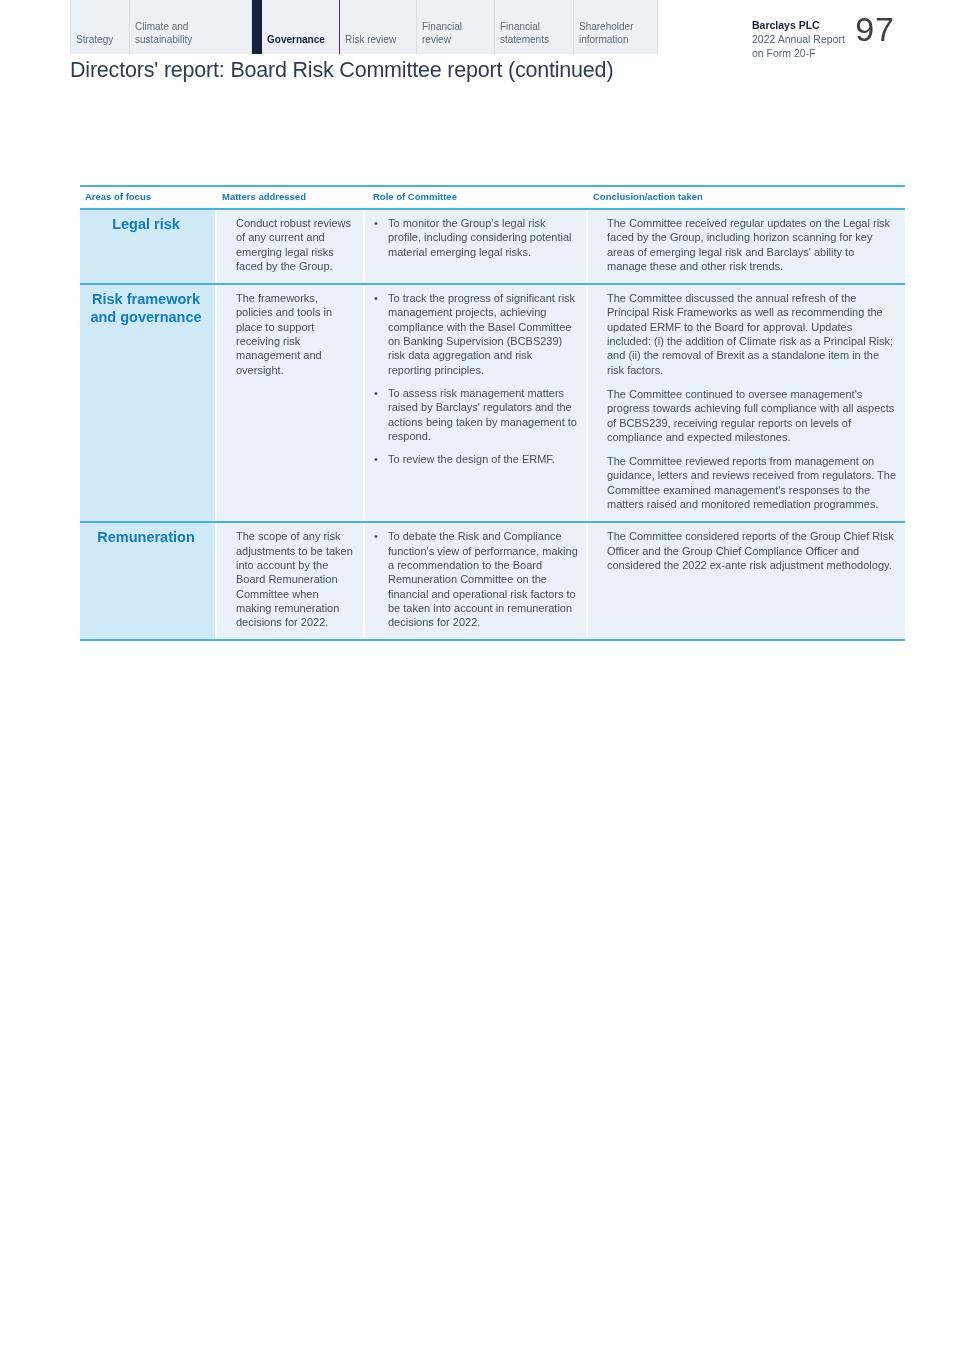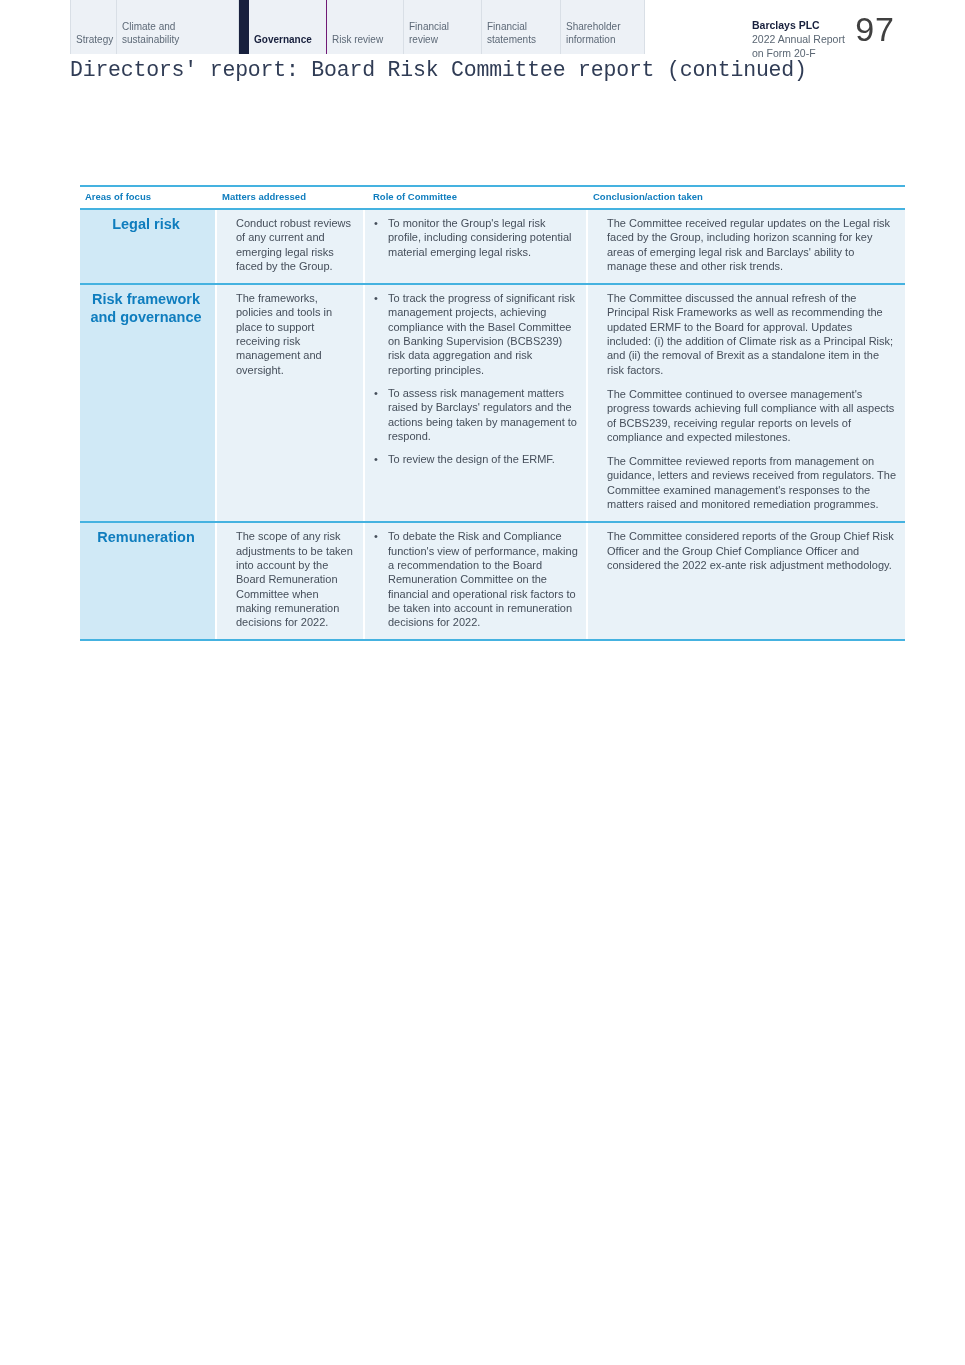--- a/index.html
+++ b/index.html
@@ -6,31 +6,31 @@
   html,body { background:#ffffff; }
   body { font-family:"Liberation Sans","DejaVu Sans",sans-serif; }
   .page { position:relative; width:965px; height:1365px; background:#ffffff; overflow:hidden; }
 
   
   .tabs { position:absolute; left:70px; top:0; height:54px; display:flex; border-left:1px solid #d9dfe6; }
   .tab { background:#edf1f6; border-right:1px solid #d9dfe6; display:flex; align-items:flex-end;
          padding:16px 5px 8px 5px; font-size:10px; line-height:1.25; color:#5d6977; cursor:pointer; }
   .tab.active { font-weight:bold; color:#18203d; border-right:1px solid #701a75; }
   .navybar { display:block; width:10px; height:54px; background:#18203d; flex:0 0 10px; }
-  .tw0{width:46px} .tw1{width:122px} .tw2{width:78px} .tw3{width:77px}
+  .tw0{width:59px} .tw1{width:122px} .tw2{width:78px} .tw3{width:77px}
   .tw4{width:78px} .tw5{width:79px} .tw6{width:84px}
 
   .brand { position:absolute; left:752px; top:18px; font-size:10.5px; line-height:1.35; color:#5a6673; }
   .brand-name { font-weight:bold; color:#18203d; }
   .pagenum { position:absolute; right:70px; top:10px; font-size:34px; font-weight:300;
              color:#404040; letter-spacing:1px; }
 
   
   .title { position:absolute; left:70px; top:58px; font-size:21.5px; font-weight:400;
-           color:#303c55; letter-spacing:-0.2px;font-family:Liberation Mono, monospace; }
+           color:#303c55; letter-spacing:-0.2px; }
 
   
   .ftable { position:absolute; left:80px; top:185px; width:825px; border-bottom:2px solid #45b2e0; }
   .thead, .trow { display:grid; grid-template-columns:135px 146px 221px 317px; column-gap:2px; }
   .thead { border-top:2px solid #45b2e0; padding:4px 0 6px 0; }
   .hcell { font-size:9.5px; font-weight:bold; color:#0f7dbe; padding-left:5px; }
   .hcell.hc2 { padding-left:8px; }
   .trow { border-top:2px solid #45b2e0; }
   .cell { background:#e9f2f8; font-size:11px; line-height:1.3; color:#454e5a;
           padding:6px 8px 10px 19px; }

